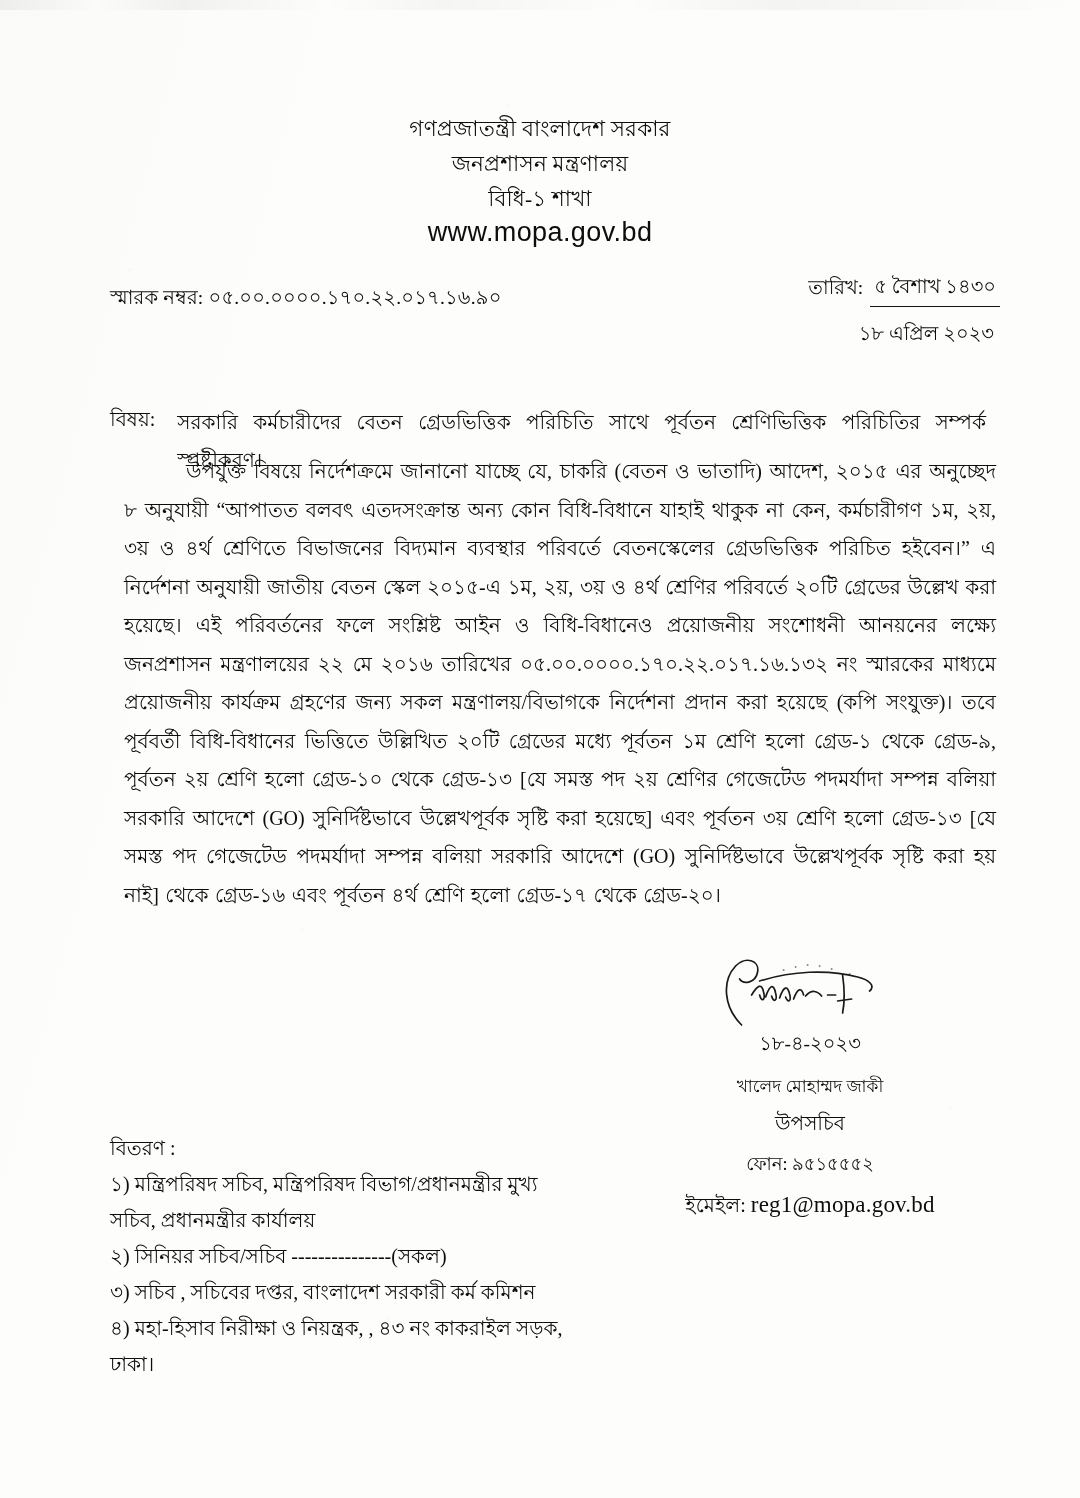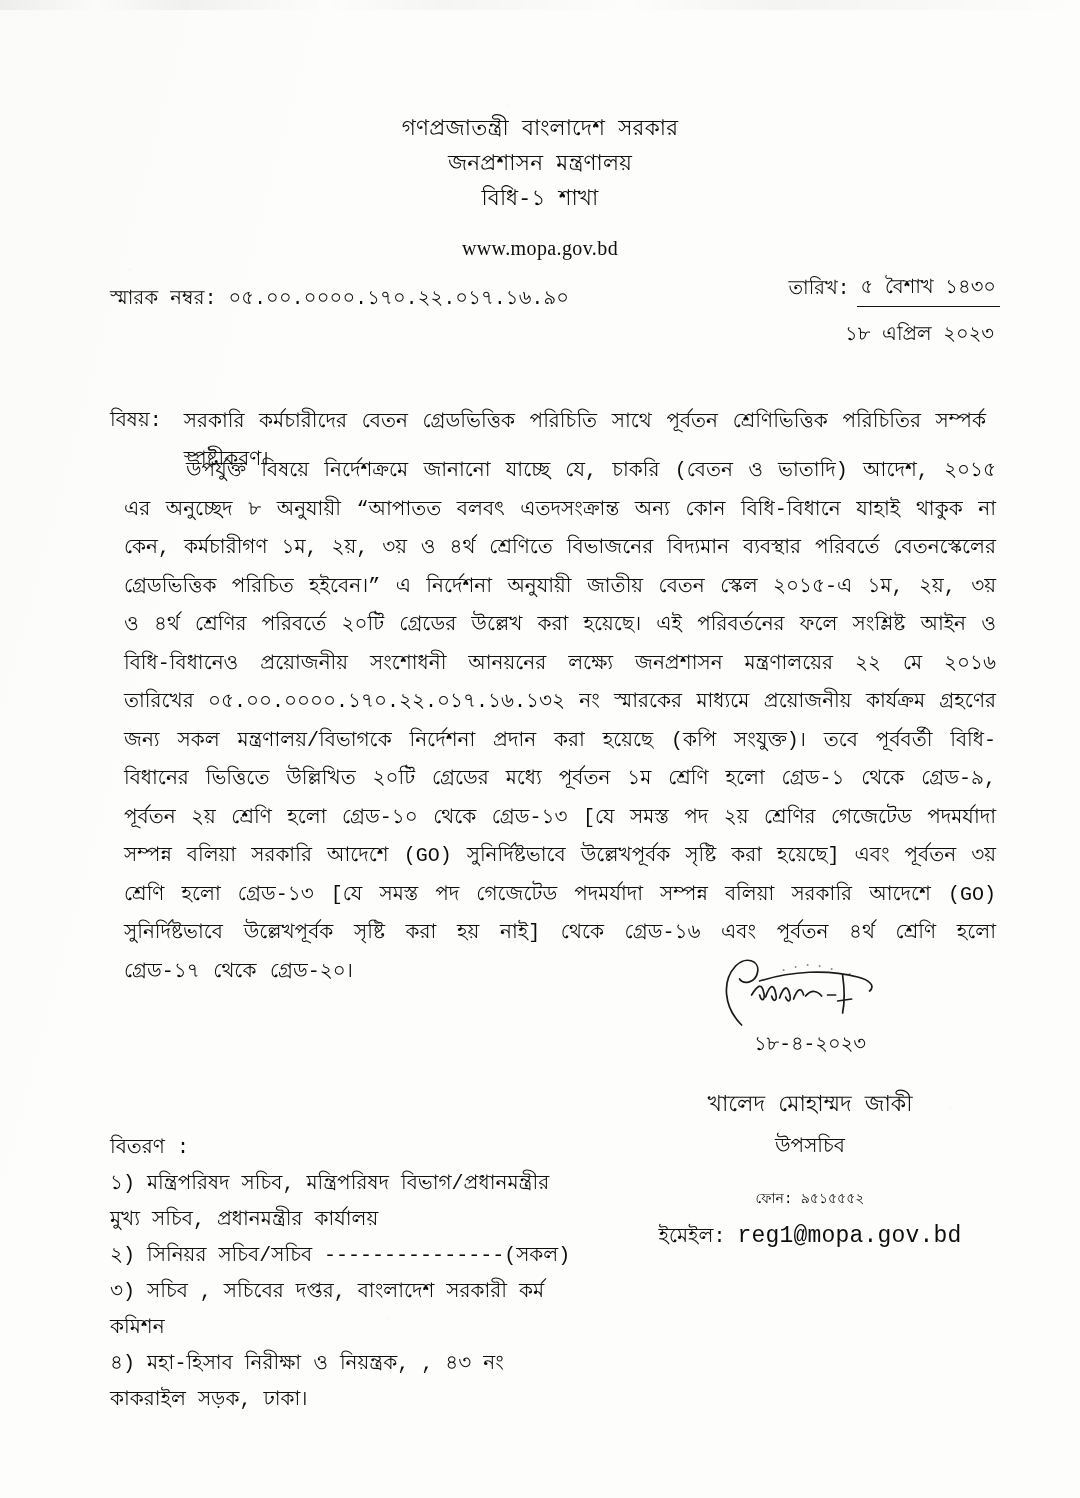--- a/index.html
+++ b/index.html
@@ -38,40 +38,40 @@
     width: 1080px; height: 10px;
     background: linear-gradient(90deg,
       rgba(0,0,0,0.05) 0%, rgba(0,0,0,0.00) 9%,
       rgba(0,0,0,0.045) 17%, rgba(0,0,0,0.00) 30%,
       rgba(0,0,0,0.03) 41%, rgba(0,0,0,0.00) 58%,
       rgba(0,0,0,0.035) 72%, rgba(0,0,0,0.00) 100%);
     filter: blur(0.6px);
     pointer-events: none;
   }
 
-  .bn { font-family: Liberation Mono, monospace; }
+  .bn { font-family: Liberation Serif, serif; }
 
   
   .header {
     position: absolute;
     top: 112px;
     left: 0;
     width: 1080px;
     text-align: center;
   }
   .header .line {
     font-size: 21.5px;
     line-height: 35px;
     letter-spacing: 0.2px;
   }
   .header .website {
-    margin-top: 20px;
-    font-size: 20px;
+    margin-top: 0;
+    font-size: 27px;
     letter-spacing: 0.4px;
-    font-family: Liberation Serif, serif;
+    font-family: Liberation Sans, sans-serif;
   }
 
   
   .memo-no {
     position: absolute;
     top: 283px;
     left: 110px;
     font-size: 19.5px;
     letter-spacing: 0.2px;
   }
@@ -142,23 +142,23 @@
     top: 955px;
     left: 620px;
     width: 380px;
     text-align: center;
   }
   .signature-mark {
     height: 72px;
     position: relative;
   }
   .sign-date { font-size: 19.5px; margin-top: 2px; }
-  .sign-name { font-size: 22px; margin-top: 25px; }
+  .sign-name { font-size: 17px; margin-top: 12px; }
   .sign-desig { font-size: 20px; margin-top: 7px; }
-  .sign-phone { font-size: 14px; margin-top: 24px; }
+  .sign-phone { font-size: 18px; margin-top: 9px; }
   .sign-email {
     font-size: 20px;
     margin-top: 9px;
     white-space: nowrap;
   }
   .sign-email .mail-val {
     font-size: 23px;
     letter-spacing: 0.2px;
   }
 

